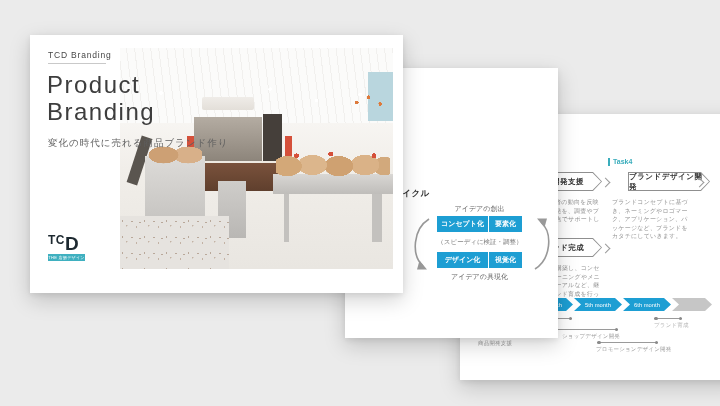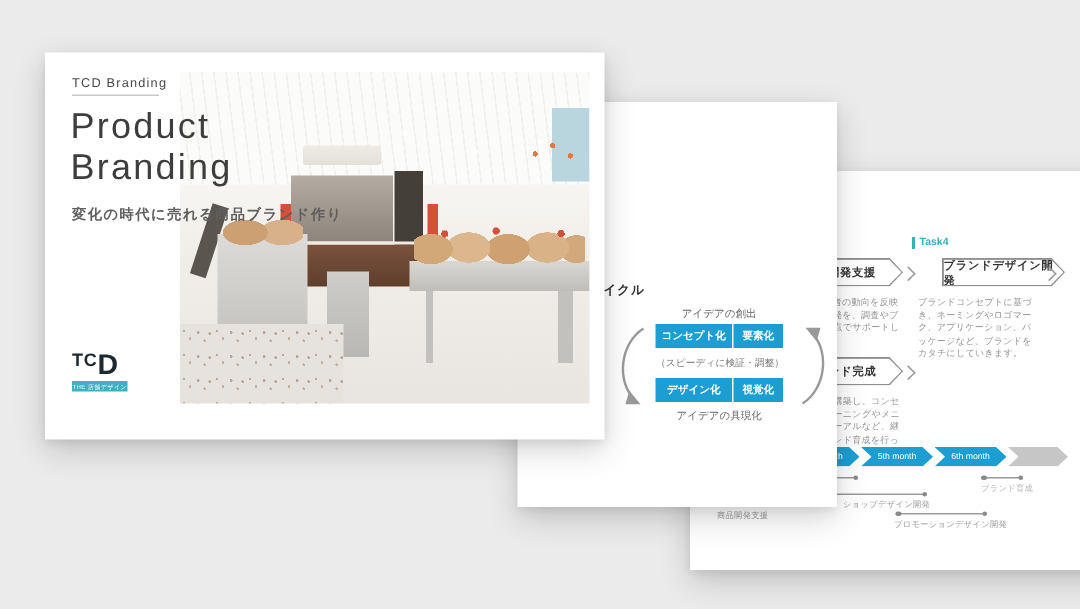--- a/index.html
+++ b/index.html
@@ -206,21 +206,21 @@
     </div>
 
     <div class="abs eyebrow" style="left:18px;top:15px;">TCD Branding</div>
     <div class="abs eyebrow-rule" style="left:18px;top:28px;width:58px;"></div>
 
     <div class="abs cover-title" style="left:17px;top:36px;">
       <div>Product</div>
       <div>Branding</div>
     </div>
 
-    <div class="abs cover-sub" style="left:18px;top:102px;font-weight:bold;">変化の時代に売れる商品ブランド作り</div>
+    <div class="abs cover-sub" style="left:18px;top:102px;">変化の時代に売れる商品ブランド作り</div>
 
     <div class="abs" style="left:18px;top:199px;">
       <div style="display:flex;line-height:1;">
         <span class="logo-tc">TC</span>
           <span class="logo-d">D</span>
       </div>
       <div class="logo-bar" style="background:#3fb0c0;margin-top:1px;">
         <span>THE 店舗デザイン</span>
       </div>
     </div>

